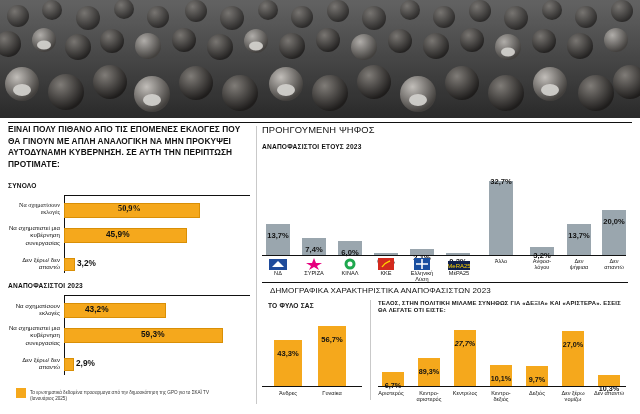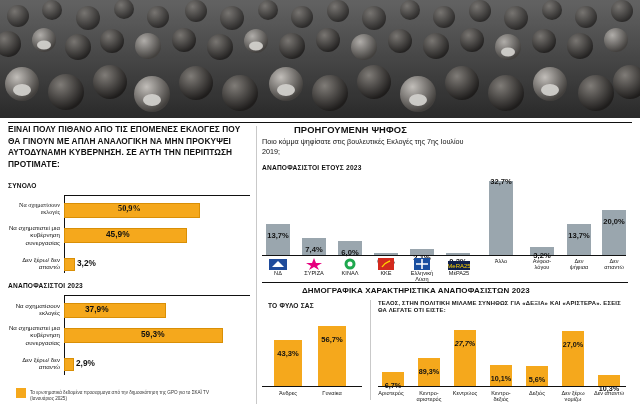--- a/index.html
+++ b/index.html
@@ -10,21 +10,21 @@
   .photo{position:absolute;left:0;top:0;width:640px;height:118px;overflow:hidden;background:#7c7c7c;}
   .photo svg{display:block;}
 
   
   .left{position:absolute;left:8px;top:124px;width:246px;height:282px;}
   .right{position:absolute;left:262px;top:124px;width:370px;height:282px;}
   .vrule{position:absolute;left:256px;top:126px;width:1px;height:278px;background:#c9c9c9;}
   .hrule-top{position:absolute;left:8px;top:122px;width:624px;height:1px;background:#111;}
 
   .headline{font-size:8.3px;font-weight:bold;color:#111;line-height:11.5px;letter-spacing:.1px;}
-  .sectionTitle{font-size:9.4px;font-weight:bold;color:#111;letter-spacing:.1px;margin-left:32px;}
+  .sectionTitle{font-size:9.4px;font-weight:normal;color:#111;letter-spacing:.1px;}
   .sectionSub{font-size:7.2px;color:#111;line-height:9.5px;margin-top:2px;}
   .blockLabel{font-size:6.6px;font-weight:bold;color:#111;letter-spacing:.2px;}
   .catLabel{font-size:6.1px;color:#111;text-align:right;line-height:7.4px;}
   .tinyNote{font-size:4.6px;color:#333;line-height:6px;}
 
   
   .hgroup{position:absolute;left:0;width:246px;}
   .hrow{position:relative;height:19px;margin-bottom:4px;}
   .hrow .lbl{position:absolute;left:0;top:2px;width:52px;}
   .hbar{position:absolute;left:56px;top:3px;height:13px;background:#f5a81c;border:0.5px solid #d98f06;}
@@ -174,21 +174,21 @@
     <div class="hgroup" style="top:158px;">
       <div class="blockLabel">ΑΝΑΠΟΦΑΣΙΣΤΟΙ 2023</div>
 
       <div style="position:relative;height:80px;margin-top:6px;">
         <div class="axisline" style="top:0;"></div>
         <div style="position:absolute;left:56px;top:0;width:1px;height:80px;background:#111;"></div>
 
         <div class="hrow" style="position:absolute;top:5px;left:0;width:246px;">
           <div class="lbl catLabel">Να σχηματίσουν εκλογές</div>
           <div class="hbar" style="width:100px;"></div>
-          <div class="hval" style="left:77px;">37,9%</div>
+          <div class="hval" style="left:77px;">43,2%</div>
         </div>
 
         <div class="hrow" style="position:absolute;top:29px;left:0;width:246px;height:26px;">
           <div class="lbl catLabel" style="top:0;">Να σχηματιστεί μια κυβέρνηση συνεργασίας</div>
           <div class="hbar" style="width:157px;top:4px;"></div>
           <div class="hval" style="left:133px;top:4.5px;">59,3%</div>
         </div>
 
         <div class="hrow" style="position:absolute;top:59px;left:0;width:246px;">
           <div class="lbl catLabel">Δεν ξέρω/ δεν απαντώ</div>
@@ -198,21 +198,20 @@
       </div>
     </div>
 
     <div class="tinyNote" style="position:absolute;left:22px;top:266px;width:200px;">Τα ερωτηματικά δεδομένα προσαρμογα από την δημοσκόπηση της GPO για το ΣΚΑΪ ΤV (Ιανουάριος 2025)</div>
     <div style="position:absolute;left:8px;top:264px;width:10px;height:10px;background:#f5a81c;"></div>
   </div>
 
   <div class="right">
 
     <div class="sectionTitle">ΠΡΟΗΓΟΥΜΕΝΗ ΨΗΦΟΣ</div>
-    <div class="sectionSub" style="width:220px;">Ποιο κόμμα ψηφίσατε στις βουλευτικές Εκλογές της 7ης Ιουλίου 2019;</div>
     <div class="blockLabel" style="margin-top:8px;">ΑΝΑΠΟΦΑΣΙΣΤΟΙ ΕΤΟΥΣ 2023</div>
 
     <div class="vchart" style="left:0;top:36px;width:370px;height:108px;">
       <div class="baseline" style="left:0;top:95px;width:364px;"></div>
 
       <div class="vbar" style="left:4px;bottom:13px;width:24px;height:31px;background:#9aa6ae;"></div>
       <div class="vlabel" style="left:-2px;top:48px;width:36px;">13,7%</div>
 
       <div class="vbar" style="left:40px;bottom:13px;width:24px;height:17px;background:#9aa6ae;"></div>
       <div class="vlabel" style="left:34px;top:62px;width:36px;">7,4%</div>
@@ -315,21 +314,21 @@
       <div class="vbar" style="left:40px;bottom:18px;width:22px;height:28px;background:#f5a81c;"></div>
       <div class="vlabel" style="left:34px;top:44px;width:34px;font-size:7.2px;">89,3%</div>
 
       <div class="vbar" style="left:76px;bottom:18px;width:22px;height:56px;background:#f5a81c;"></div>
       <div class="vlabel" style="left:70px;top:16px;width:34px;font-size:7.2px;font-style:italic;">27,7%</div>
 
       <div class="vbar" style="left:112px;bottom:18px;width:22px;height:21px;background:#f5a81c;"></div>
       <div class="vlabel" style="left:106px;top:51px;width:34px;font-size:7.2px;">10,1%</div>
 
       <div class="vbar" style="left:148px;bottom:18px;width:22px;height:20px;background:#f5a81c;"></div>
-      <div class="vlabel" style="left:142px;top:52px;width:34px;font-size:7.2px;">5,6%</div>
+      <div class="vlabel" style="left:142px;top:52px;width:34px;font-size:7.2px;">9,7%</div>
 
       <div class="vbar" style="left:184px;bottom:18px;width:22px;height:55px;background:#f5a81c;"></div>
       <div class="vlabel" style="left:178px;top:17px;width:34px;font-size:7.2px;">27,0%</div>
 
       <div class="vbar" style="left:220px;bottom:18px;width:22px;height:11px;background:#f5a81c;"></div>
       <div class="vlabel" style="left:214px;top:61px;width:34px;font-size:7.2px;">10,3%</div>
 
       <div class="vcat" style="left:-2px;top:90px;width:30px;">Αριστερός</div>
       <div class="vcat" style="left:34px;top:90px;width:34px;">Κεντρο-αριστερός</div>
       <div class="vcat" style="left:70px;top:90px;width:34px;">Κεντρώος</div>

